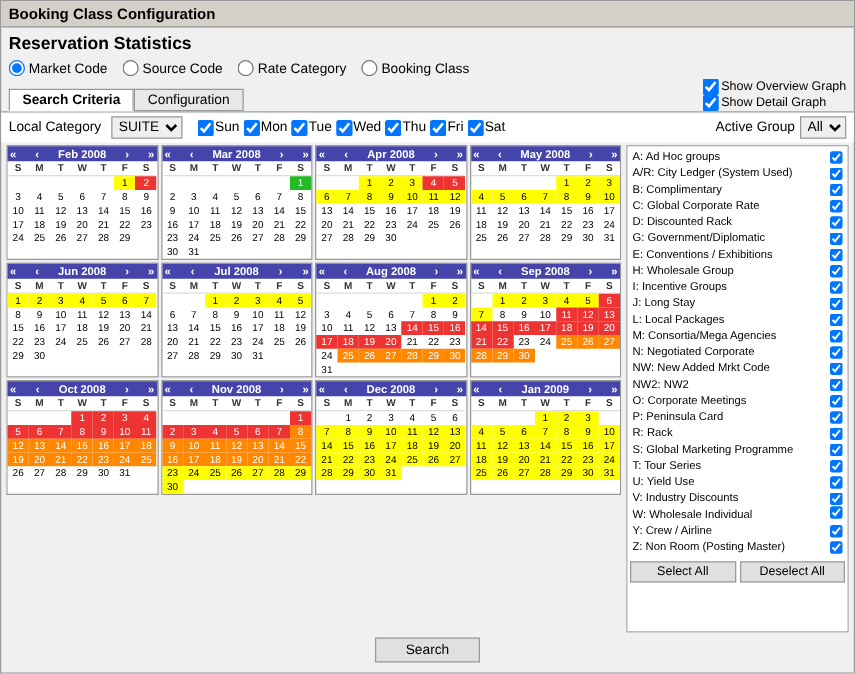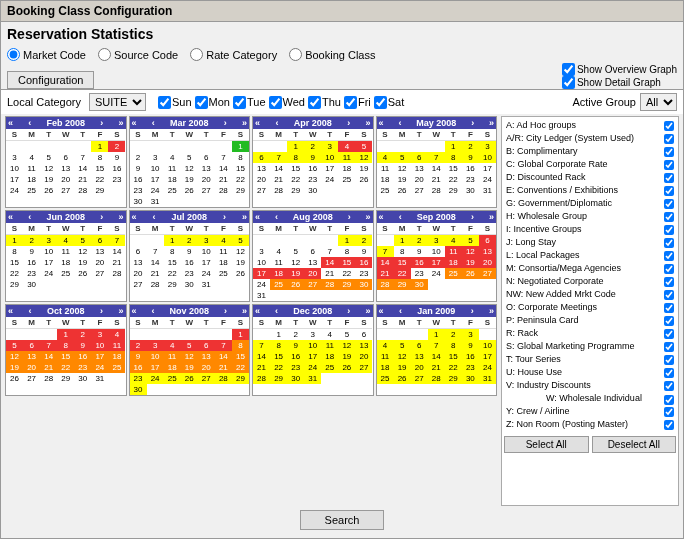--- a/index.html
+++ b/index.html
@@ -40,20 +40,21 @@
     <label>
       <input type="radio" name="criteria" style=""> Rate Category
     </label>
     <label>
       <input type="radio" name="criteria" style=""> Booking Class
     </label>
   </div>
 
   <div style="display:flex; align-items:flex-end; padding: 0 6px;">
     <div class="tabs-row" style="padding:0;">
+      <div class="tab active">Search Criteria</div>
       <div class="tab">Configuration</div>
     </div>
     <div style="margin-left:auto; padding-right:0; display:flex; flex-direction:column; font-size:10px;">
       <label style="display:flex;align-items:center;gap:2px;">
         <input type="checkbox" checked="" style="">
         <span>Show Overview Graph</span>
       </label>
       <label style="display:flex;align-items:center;gap:2px;">
         <input type="checkbox" checked="" style="">
         <span>Show Detail Graph</span>
@@ -765,28 +766,28 @@
           </div>
           <div style="display: flex; align-items: center; justify-content: space-between; padding: 0px 2px; line-height: 13px; font-size: 9px;">
             <span>C: Global Corporate Rate</span>
             <input type="checkbox" checked="" style="width: 10px; height: 10px;">
           </div>
           <div style="display: flex; align-items: center; justify-content: space-between; padding: 0px 2px; line-height: 13px; font-size: 9px;">
             <span>D: Discounted Rack</span>
             <input type="checkbox" checked="" style="width: 10px; height: 10px;">
           </div>
           <div style="display: flex; align-items: center; justify-content: space-between; padding: 0px 2px; line-height: 13px; font-size: 9px;">
+            <span>G: Government/Diplomatic</span>
+            <input type="checkbox" checked="" style="width: 10px; height: 10px;">
+          </div>
+          <div style="display: flex; align-items: center; justify-content: space-between; padding: 0px 2px; line-height: 13px; font-size: 9px;">
             <span>E: Conventions / Exhibitions</span>
             <input type="checkbox" checked="" style="width: 10px; height: 10px;">
           </div>
           <div style="display: flex; align-items: center; justify-content: space-between; padding: 0px 2px; line-height: 13px; font-size: 9px;">
-            <span>G: Government/Diplomatic</span>
-            <input type="checkbox" checked="" style="width: 10px; height: 10px;">
-          </div>
-          <div style="display: flex; align-items: center; justify-content: space-between; padding: 0px 2px; line-height: 13px; font-size: 9px;">
             <span>H: Wholesale Group</span>
             <input type="checkbox" checked="" style="width: 10px; height: 10px;">
           </div>
           <div style="display: flex; align-items: center; justify-content: space-between; padding: 0px 2px; line-height: 13px; font-size: 9px;">
             <span>I: Incentive Groups</span>
             <input type="checkbox" checked="" style="width: 10px; height: 10px;">
           </div>
           <div style="display: flex; align-items: center; justify-content: space-between; padding: 0px 2px; line-height: 13px; font-size: 9px;">
             <span>J: Long Stay</span>
             <input type="checkbox" checked="" style="width: 10px; height: 10px;">
@@ -801,48 +802,52 @@
           </div>
           <div style="display: flex; align-items: center; justify-content: space-between; padding: 0px 2px; line-height: 13px; font-size: 9px;">
             <span>N: Negotiated Corporate</span>
             <input type="checkbox" checked="" style="width: 10px; height: 10px;">
           </div>
           <div style="display: flex; align-items: center; justify-content: space-between; padding: 0px 2px; line-height: 13px; font-size: 9px;">
             <span>NW: New Added Mrkt Code</span>
             <input type="checkbox" checked="" style="width: 10px; height: 10px;">
           </div>
           <div style="display: flex; align-items: center; justify-content: space-between; padding: 0px 2px; line-height: 13px; font-size: 9px;">
+            <span>NW2: NW2</span>
+            <input type="checkbox" checked="" style="width: 10px; height: 10px;">
+          </div>
+          <div style="display: flex; align-items: center; justify-content: space-between; padding: 0px 2px; line-height: 13px; font-size: 9px;">
             <span>O: Corporate Meetings</span>
             <input type="checkbox" checked="" style="width: 10px; height: 10px;">
           </div>
           <div style="display: flex; align-items: center; justify-content: space-between; padding: 0px 2px; line-height: 13px; font-size: 9px;">
             <span>P: Peninsula Card</span>
             <input type="checkbox" checked="" style="width: 10px; height: 10px;">
           </div>
           <div style="display: flex; align-items: center; justify-content: space-between; padding: 0px 2px; line-height: 13px; font-size: 9px;">
             <span>R: Rack</span>
             <input type="checkbox" checked="" style="width: 10px; height: 10px;">
           </div>
           <div style="display: flex; align-items: center; justify-content: space-between; padding: 0px 2px; line-height: 13px; font-size: 9px;">
             <span>S: Global Marketing Programme</span>
             <input type="checkbox" checked="" style="width: 10px; height: 10px;">
           </div>
           <div style="display: flex; align-items: center; justify-content: space-between; padding: 0px 2px; line-height: 13px; font-size: 9px;">
             <span>T: Tour Series</span>
             <input type="checkbox" checked="" style="width: 10px; height: 10px;">
           </div>
           <div style="display: flex; align-items: center; justify-content: space-between; padding: 0px 2px; line-height: 13px; font-size: 9px;">
-            <span>U: House Use</span>
+            <span>U: Yield Use</span>
             <input type="checkbox" checked="" style="width: 10px; height: 10px;">
           </div>
           <div style="display: flex; align-items: center; justify-content: space-between; padding: 0px 2px; line-height: 13px; font-size: 9px;">
             <span>V: Industry Discounts</span>
             <input type="checkbox" checked="" style="width: 10px; height: 10px;">
           </div>
-          <div style="display: flex; align-items: flex-end; justify-content: space-between; padding: 0px 2px; line-height: 13px; font-size: 9px; margin-left: 40px;">
+          <div style="display: flex; align-items: flex-start; justify-content: space-between; padding: 0px 2px; line-height: 13px; font-size: 9px;">
             <span>W: Wholesale Individual</span>
             <input type="checkbox" checked="" style="width: 10px; height: 10px;">
           </div>
           <div style="display: flex; align-items: center; justify-content: space-between; padding: 0px 2px; line-height: 13px; font-size: 9px;">
             <span>Y: Crew / Airline</span>
             <input type="checkbox" checked="" style="width: 10px; height: 10px;">
           </div>
           <div style="display: flex; align-items: center; justify-content: space-between; padding: 0px 2px; line-height: 13px; font-size: 9px;">
             <span>Z: Non Room (Posting Master)</span>
             <input type="checkbox" checked="" style="width: 10px; height: 10px;">

